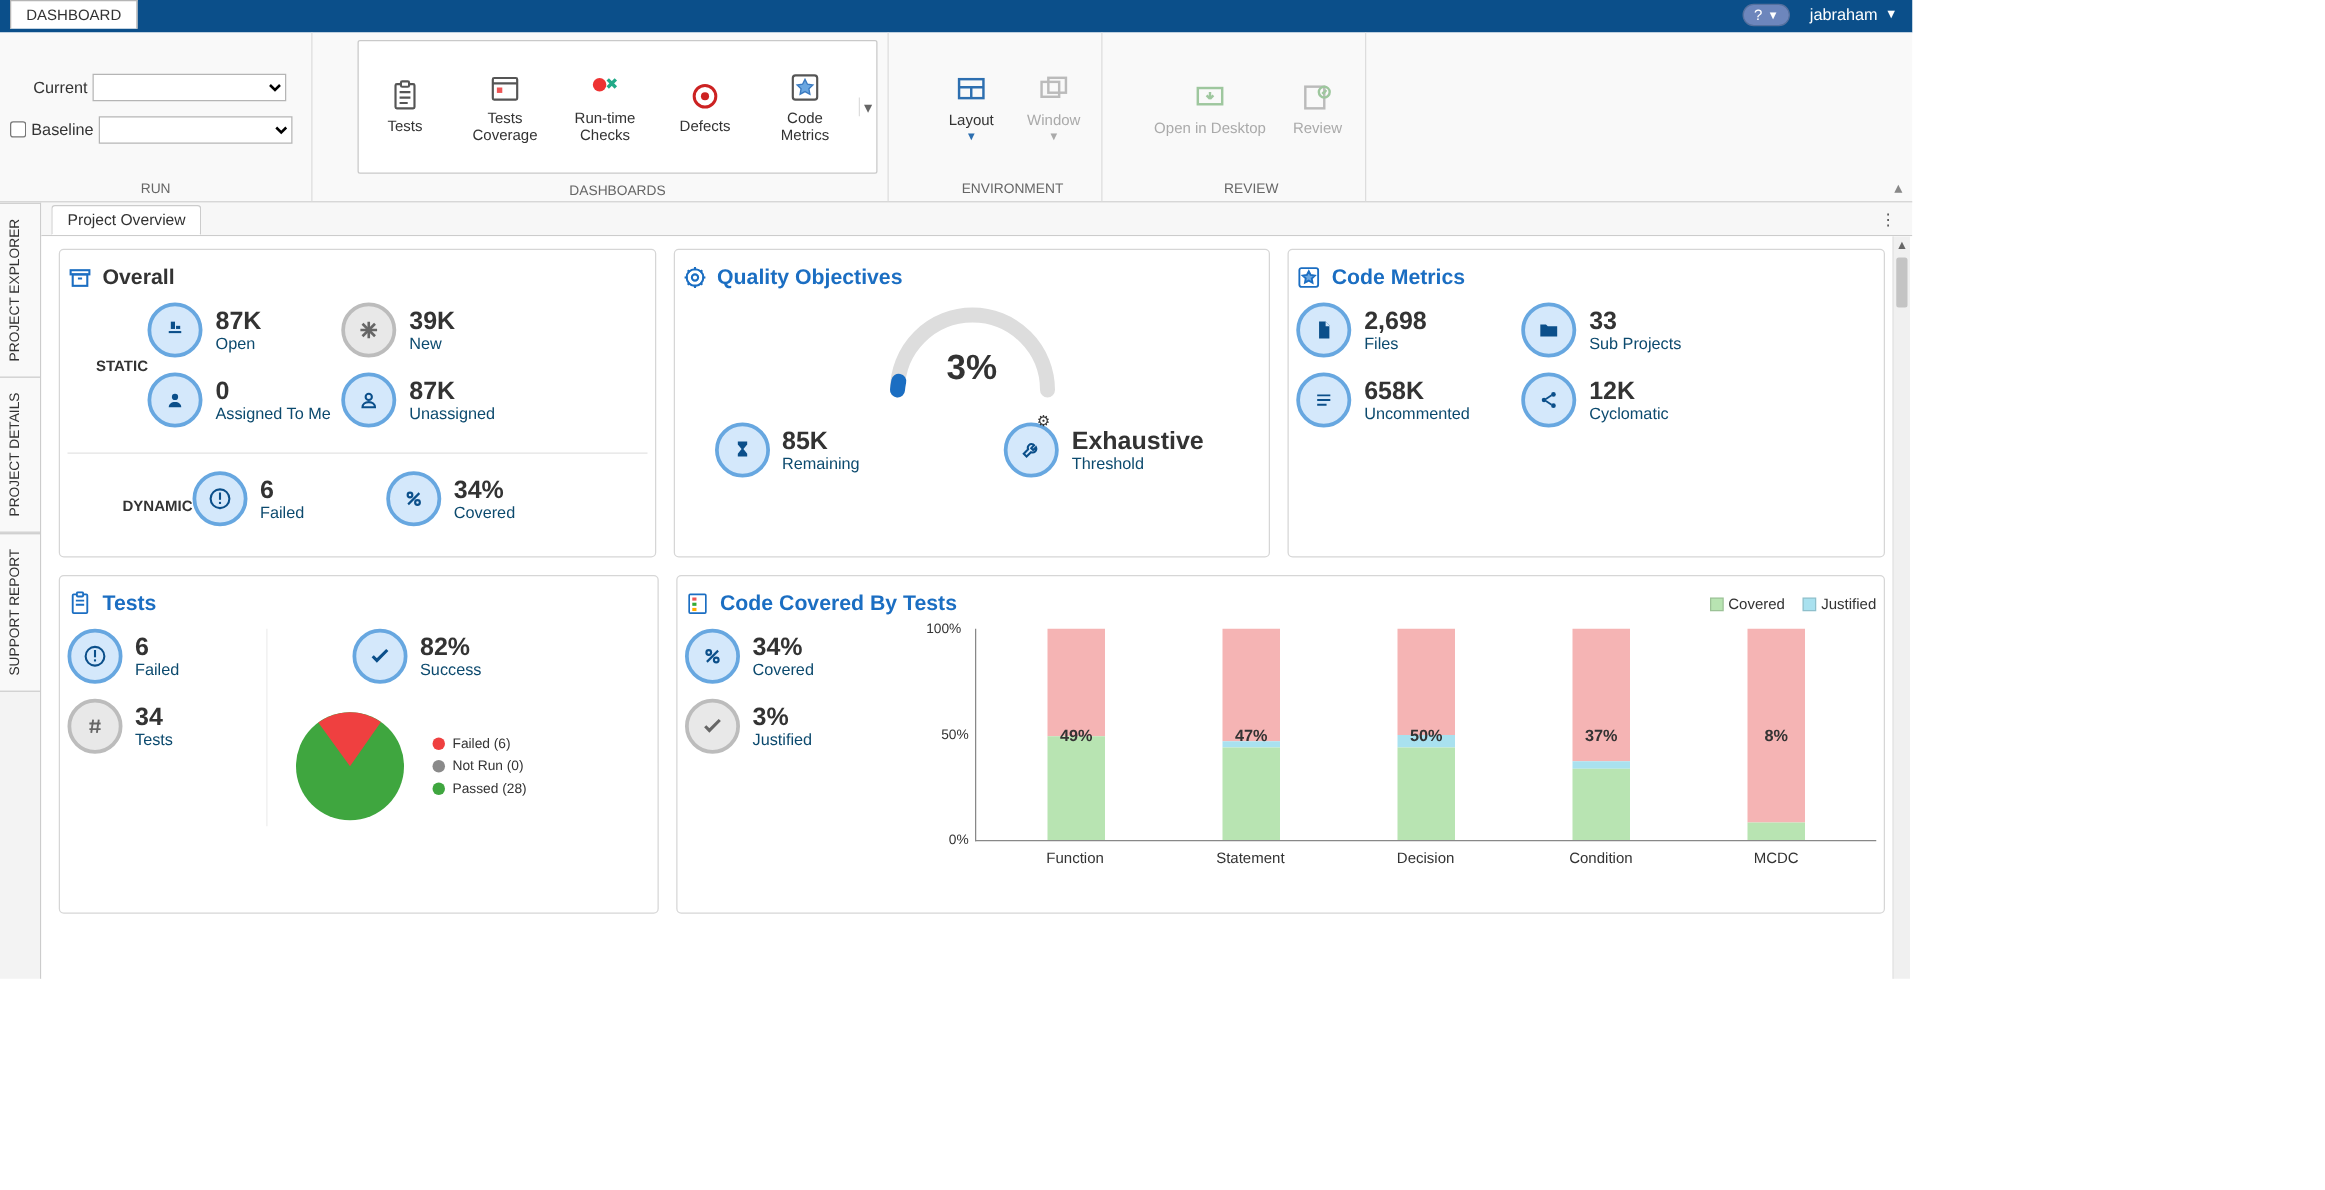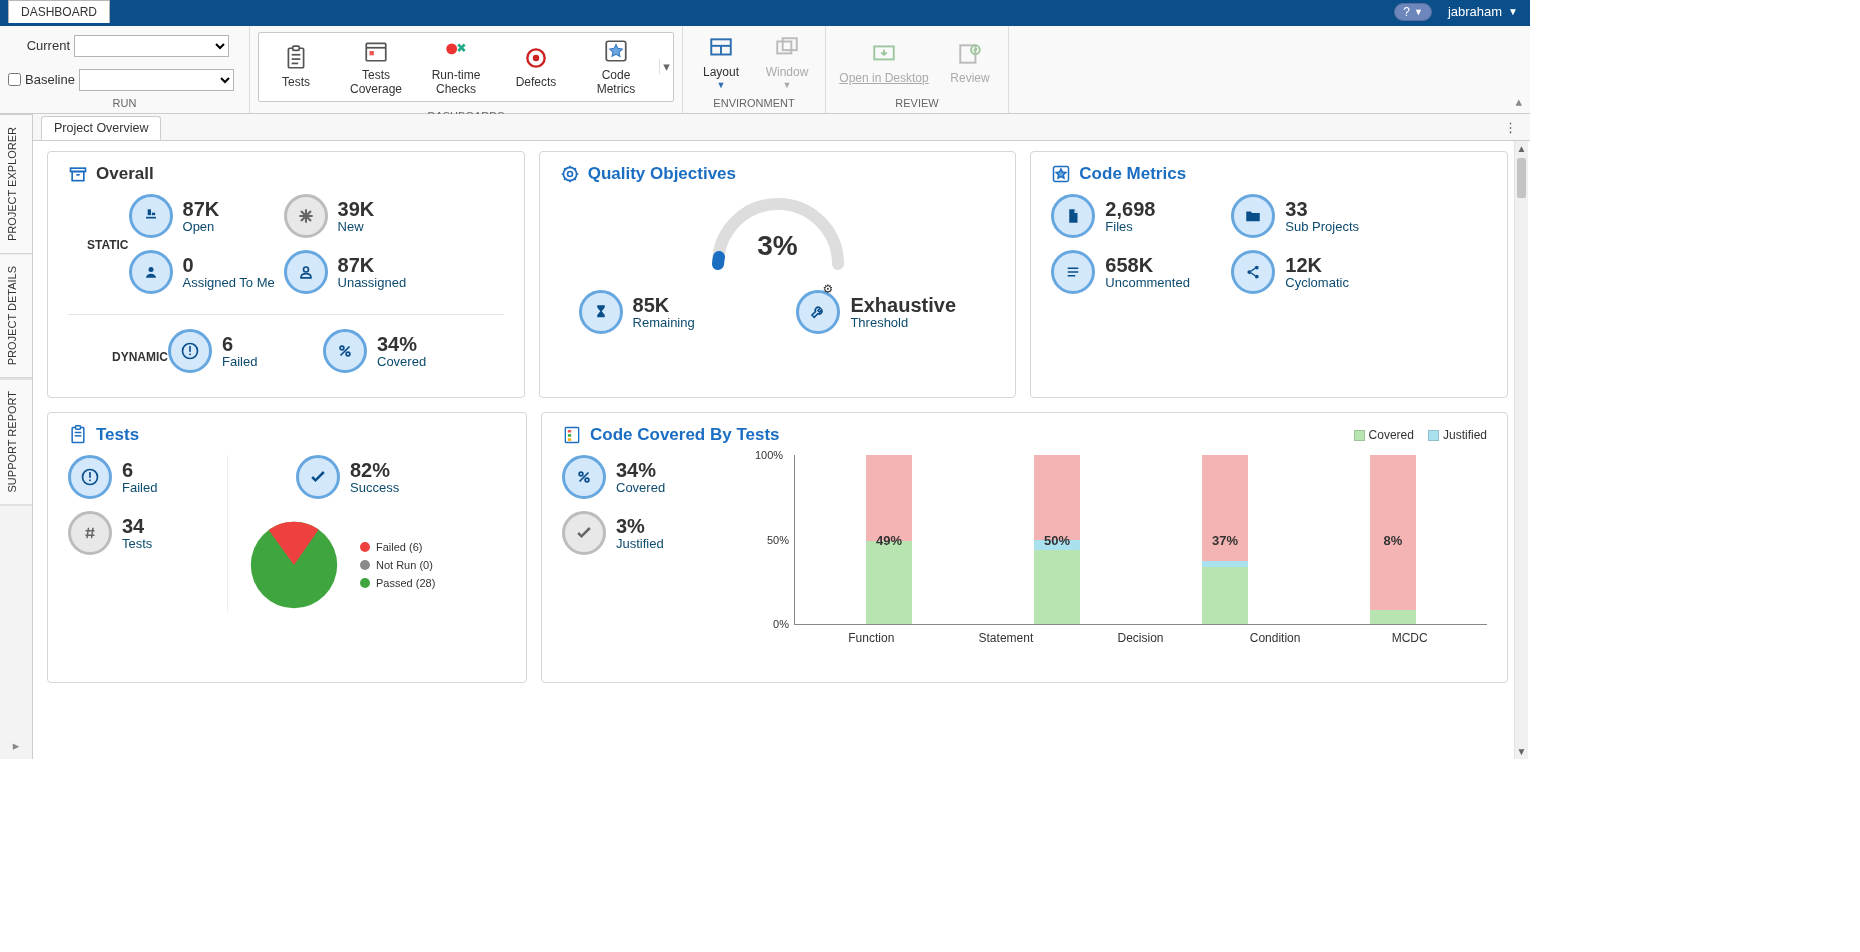--- a/index.html
+++ b/index.html
@@ -7,21 +7,21 @@
 
 
 .topbar { background: #0b4f8a; display: flex; align-items: flex-start; height: 26px; }
 .toptab { background: #fff; color: #333; padding: 4px 12px; font-size: 12px; border: 1px solid #b5b5b5; border-bottom: none; margin-left: 8px; }
 .topbar-spacer { flex: 1; }
 .help-btn { background: #6d86bc; color: #fff; border-radius: 11px; padding: 1px 8px; margin: 3px 8px 0 0; display: flex; align-items: center; font-size: 12px; cursor: pointer; border:1px solid #55709e; }
 .user-menu { color: #fff; padding: 4px 12px 4px 8px; display: flex; align-items: center; cursor: pointer; }
 .user-menu .caret { margin-left: 6px; font-size: 10px; }
 
 
-.ribbon { display: flex; border-bottom: 1px solid #ccc; background: #f9f9f9; height: 88px; }
+.ribbon { display: flex; border-bottom: 1px solid #ccc; background: #f9f9f9; height: 136px; gap: 28px; }
 .ribbon-group { display: flex; flex-direction: column; border-right: 1px solid #ddd; padding: 4px 8px 2px 8px; }
 .ribbon-group-body { flex: 1; display: flex; align-items: center; gap: 6px; }
 .ribbon-group-label { text-align: center; font-size: 11px; color: #666; padding: 2px 0; }
 .run-group .field-row { display: flex; align-items: center; margin: 3px 0; }
 .run-group label { width: 62px; text-align: right; margin-right: 4px; font-size: 13px; }
 .run-group select { width: 155px; height: 22px; border: 1px solid #b5b5b5; background: #fff; }
 .run-group input[type=checkbox] { margin-right: 4px; }
 .dashboards-group { border: 1px solid #c9c9c9; border-radius:2px; margin: 6px 4px 6px 4px; background:#fff; }
 .ribbon-btn { display: flex; flex-direction: column; align-items: center; justify-content: flex-start; width: 74px; padding: 4px 2px; cursor: pointer; border-radius: 2px; text-align:center; line-height:1.15; font-size:12px; }
 .ribbon-btn.disabled { color: #aaa; cursor: default; }
@@ -40,21 +40,21 @@
 .content { flex: 1; display: flex; flex-direction: column; overflow: hidden; }
 .content-tabbar { display: flex; align-items: center; border-bottom: 1px solid #ccc; height: 27px; background:#f7f7f7; }
 .content-tab { background: #fff; border: 1px solid #ccc; border-bottom: 1px solid #fff; padding: 4px 12px; font-size: 12.5px; margin-left: 8px; margin-bottom:-1px; border-radius: 3px 3px 0 0; }
 .content-menu { margin-left: auto; padding: 0 12px; cursor: pointer; color:#555; letter-spacing:1px; }
 .dashboard-scroll { flex: 1; overflow: auto; padding: 10px 22px 10px 14px; background: #fff; position:relative; }
 .scrollbar-stub { position:absolute; right:2px; top:0; bottom:0; width:14px; background:#f0f0f0; border-left:1px solid #e2e2e2; }
 .scrollbar-stub .arrow { font-size:10px; color:#666; text-align:center; padding:2px 0; cursor:pointer; }
 .scrollbar-stub .thumb { background:#c4c4c4; margin:2px; border-radius:2px; height:40px; }
 
 .row { display: flex; gap: 14px; margin-bottom: 14px; }
-.card { flex: 1; border: 1px solid #d6d6d6; border-radius: 4px; padding: 12px 20px; background: #fff; }
+.card { flex: 1; border: 1px solid #d6d6d6; border-radius: 4px; padding: 12px 6px; background: #fff; }
 .card-header { display: flex; align-items: center; gap: 8px; margin-bottom: 10px; }
 .card-title { font-size: 17px; font-weight: bold; }
 .card-title.link { color: #1b6ec2; cursor: pointer; }
 .card-hicon { width:20px; height:20px; display:flex; align-items:center; justify-content:center; color:#1b6ec2; }
 .metric-cell { display: flex; align-items: center; gap: 10px; width: 155px; margin-bottom: 12px; }
 .metric-cell.wide { width: 180px; }
 .m-icon { width: 44px; height: 44px; border-radius: 50%; display: flex; align-items: center; justify-content: center; border: 3px solid; flex-shrink:0; }
 .m-icon.blue { background: #d4e8fb; border-color: #67a7e0; color: #0b4f8a; }
 .m-icon.grey { background: #e8e8e8; border-color: #bcbcbc; color: #666; }
 .m-val { font-size: 20px; font-weight: bold; line-height: 1; }
@@ -209,21 +209,21 @@
           </div>
         <span>Window</span>
         <span style="font-size:9px;">▼</span>
       </div>
     </div>
     <div class="ribbon-group-label">ENVIRONMENT</div>
   </div>
 
   <div class="ribbon-group">
     <div class="ribbon-group-body">
-      <div class="ribbon-btn disabled" style="width:100px;text-decoration:underline;">
+      <div class="ribbon-btn disabled" style="width:100px;">
         <div class="ribbon-icon">
             <svg viewBox="0 0 24 24" width="26" height="26" fill="none" stroke="#9ec79e" stroke-width="1.8">
               <rect x="3" y="5" width="18" height="12"></rect>
               <path d="M12 8v5m0 0l-2.5-2.5M12 13l2.5-2.5"></path>
             </svg>
           </div>
         <span>Open in Desktop</span>
       </div>
       <div class="ribbon-btn disabled" style="width:60px;">
         <div class="ribbon-icon">
@@ -617,20 +617,28 @@
                     <div class="bar-stack">
                       <div class="seg covered" style="height:49%"></div>
                       <div class="seg justified" style="height:0%"></div>
                       <div class="seg rest" style="height:51%"></div>
                       <div class="bar-label">49%</div>
                     </div>
                   </div>
                   <div class="bar-col">
                     <div class="bar-stack">
                       <div class="seg covered" style="height:44%"></div>
+                      <div class="seg justified" style="height:3%"></div>
+                      <div class="seg rest" style="height:53%"></div>
+                      <div class="bar-label">47%</div>
+                    </div>
+                  </div>
+                  <div class="bar-col">
+                    <div class="bar-stack">
+                      <div class="seg covered" style="height:44%"></div>
                       <div class="seg justified" style="height:6%"></div>
                       <div class="seg rest" style="height:50%"></div>
                       <div class="bar-label">50%</div>
                     </div>
                   </div>
                   <div class="bar-col">
                     <div class="bar-stack">
                       <div class="seg covered" style="height:34%"></div>
                       <div class="seg justified" style="height:3%"></div>
                       <div class="seg rest" style="height:63%"></div>

